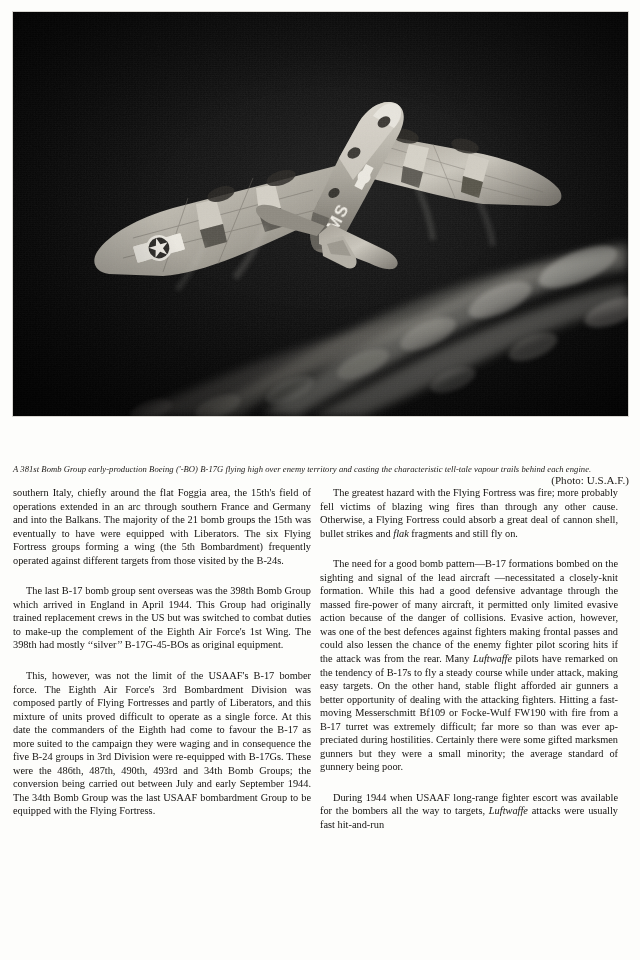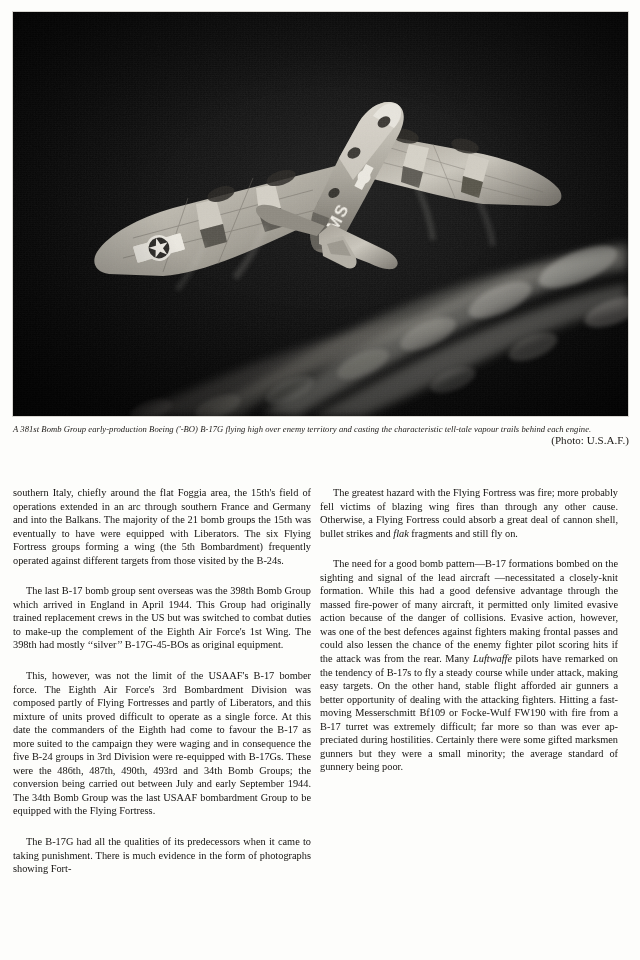--- a/index.html
+++ b/index.html
@@ -65,21 +65,21 @@
     left: 13px;
     top: 424px;
     width: 616px;
     font-style: italic;
     font-size: 8.6px;
     line-height: 11.4px;
     letter-spacing: .005em;
     color: #1c1916;
     text-align: justify;
   }
-  .caption .cap-text { display: block; }
+  .caption .cap-text { display: block; margin-top: 40px; }
   .credit {
     display: block;
     text-align: right;
     font-style: normal;
     font-size: 11px;
     line-height: 12px;
     margin-top: -1px;
   }
 
   
@@ -283,21 +283,21 @@
   <div class="caption">
     <span class="cap-text">A 381st Bomb Group early-production Boeing ('-BO) B-17G flying high over enemy territory and casting the characteristic tell-tale vapour trails behind each engine.</span>
     <span class="credit">(Photo: U.S.A.F.)</span>
   </div>
 
   <div class="columns">
     <div class="col" id="col-left">
         <p class="no-indent">southern Italy, chiefly around the flat Foggia area, the 15th's field of operations extended in an arc through southern France and Germany and into the Balkans. The majority of the 21 bomb groups the 15th was eventually to have were equipped with Liberators. The six Flying Fortress groups forming a wing (the 5th Bombardment) frequently operated against different targets from those visited by the B-24s.</p>
         <p class="">The last B-17 bomb group sent overseas was the 398th Bomb Group which arrived in England in April 1944. This Group had originally trained replacement crews in the US but was switched to combat duties to make-up the complement of the Eighth Air Force's 1st Wing. The 398th had mostly ‘‘silver’’ B-17G-45-BOs as original equipment.</p>
         <p class="">This, however, was not the limit of the USAAF's B-17 bomber force. The Eighth Air Force's 3rd Bombardment Division was composed partly of Flying Fortresses and partly of Liberators, and this mixture of units proved difficult to operate as a single force. At this date the commanders of the Eighth had come to favour the B-17 as more suited to the campaign they were waging and in consequence the five B-24 groups in 3rd Division were re-equipped with B-17Gs. These were the 486th, 487th, 490th, 493rd and 34th Bomb Groups; the conversion being carried out between July and early September 1944. The 34th Bomb Group was the last USAAF bombardment Group to be equipped with the Flying Fortress.</p>
-        <p class="">The B-17G had all the qualities of its predecessors when it came to taking punishment. There is much evidence in the form of photographs showing Fort-</p>
       </div>
     <div class="col" id="col-right">
         <p class="">The greatest hazard with the Flying Fortress was fire; more probably fell victims of blazing wing fires than through any other cause. Otherwise, a Flying Fortress could absorb a great deal of cannon shell, bullet strikes and <em>flak</em> fragments and still fly on.</p>
         <p class="">The need for a good bomb pattern—B-17 formations bombed on the sighting and signal of the lead aircraft —necessitated a closely-knit formation. While this had a good defensive advantage through the massed fire-power of many aircraft, it permitted only limited evasive action because of the danger of collisions. Evasive action, however, was one of the best defences against fighters making frontal passes and could also lessen the chance of the enemy fighter pilot scoring hits if the attack was from the rear. Many <em>Luftwaffe</em> pilots have remarked on the tendency of B-17s to fly a steady course while under attack, making easy targets. On the other hand, stable flight afforded air gunners a better opportunity of dealing with the attacking fighters. Hitting a fast-moving Messerschmitt Bf109 or Focke-Wulf FW190 with fire from a B-17 turret was extremely difficult; far more so than was ever ap-preciated during hostilities. Certainly there were some gifted marksmen gunners but they were a small minority; the average standard of gunnery being poor.</p>
+        <p class="">During 1944 when USAAF long-range fighter escort was available for the bombers all the way to targets, <em>Luftwaffe</em> attacks were usually fast hit-and-run</p>
       </div>
   </div>
 
 </div>
 
 </body></html>

